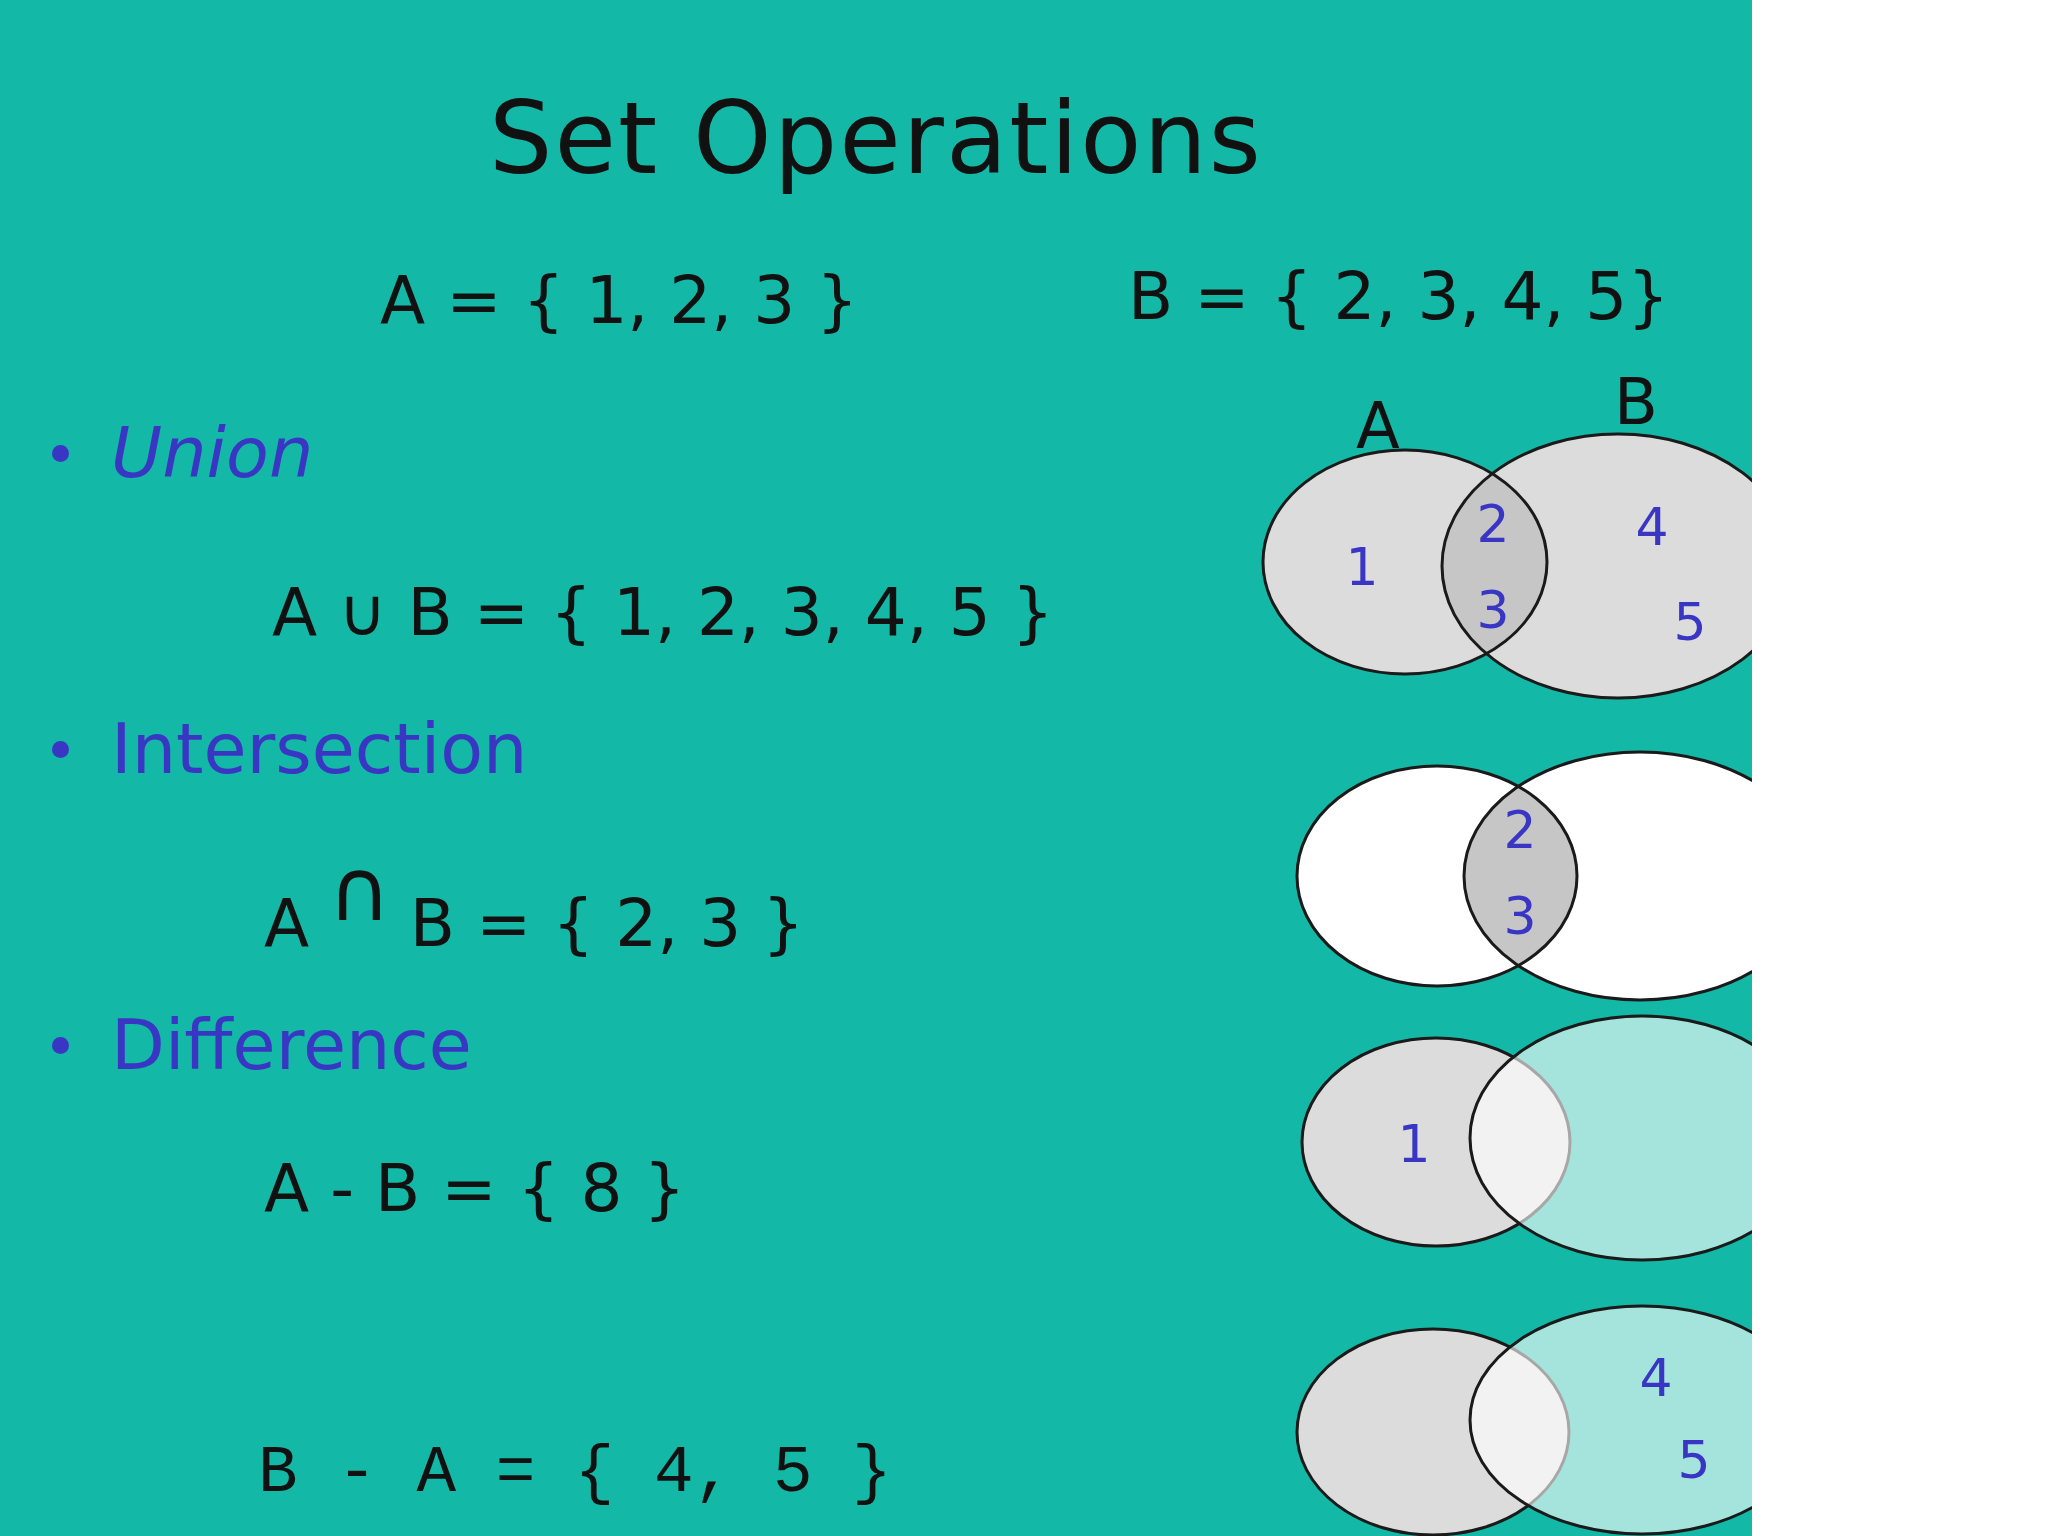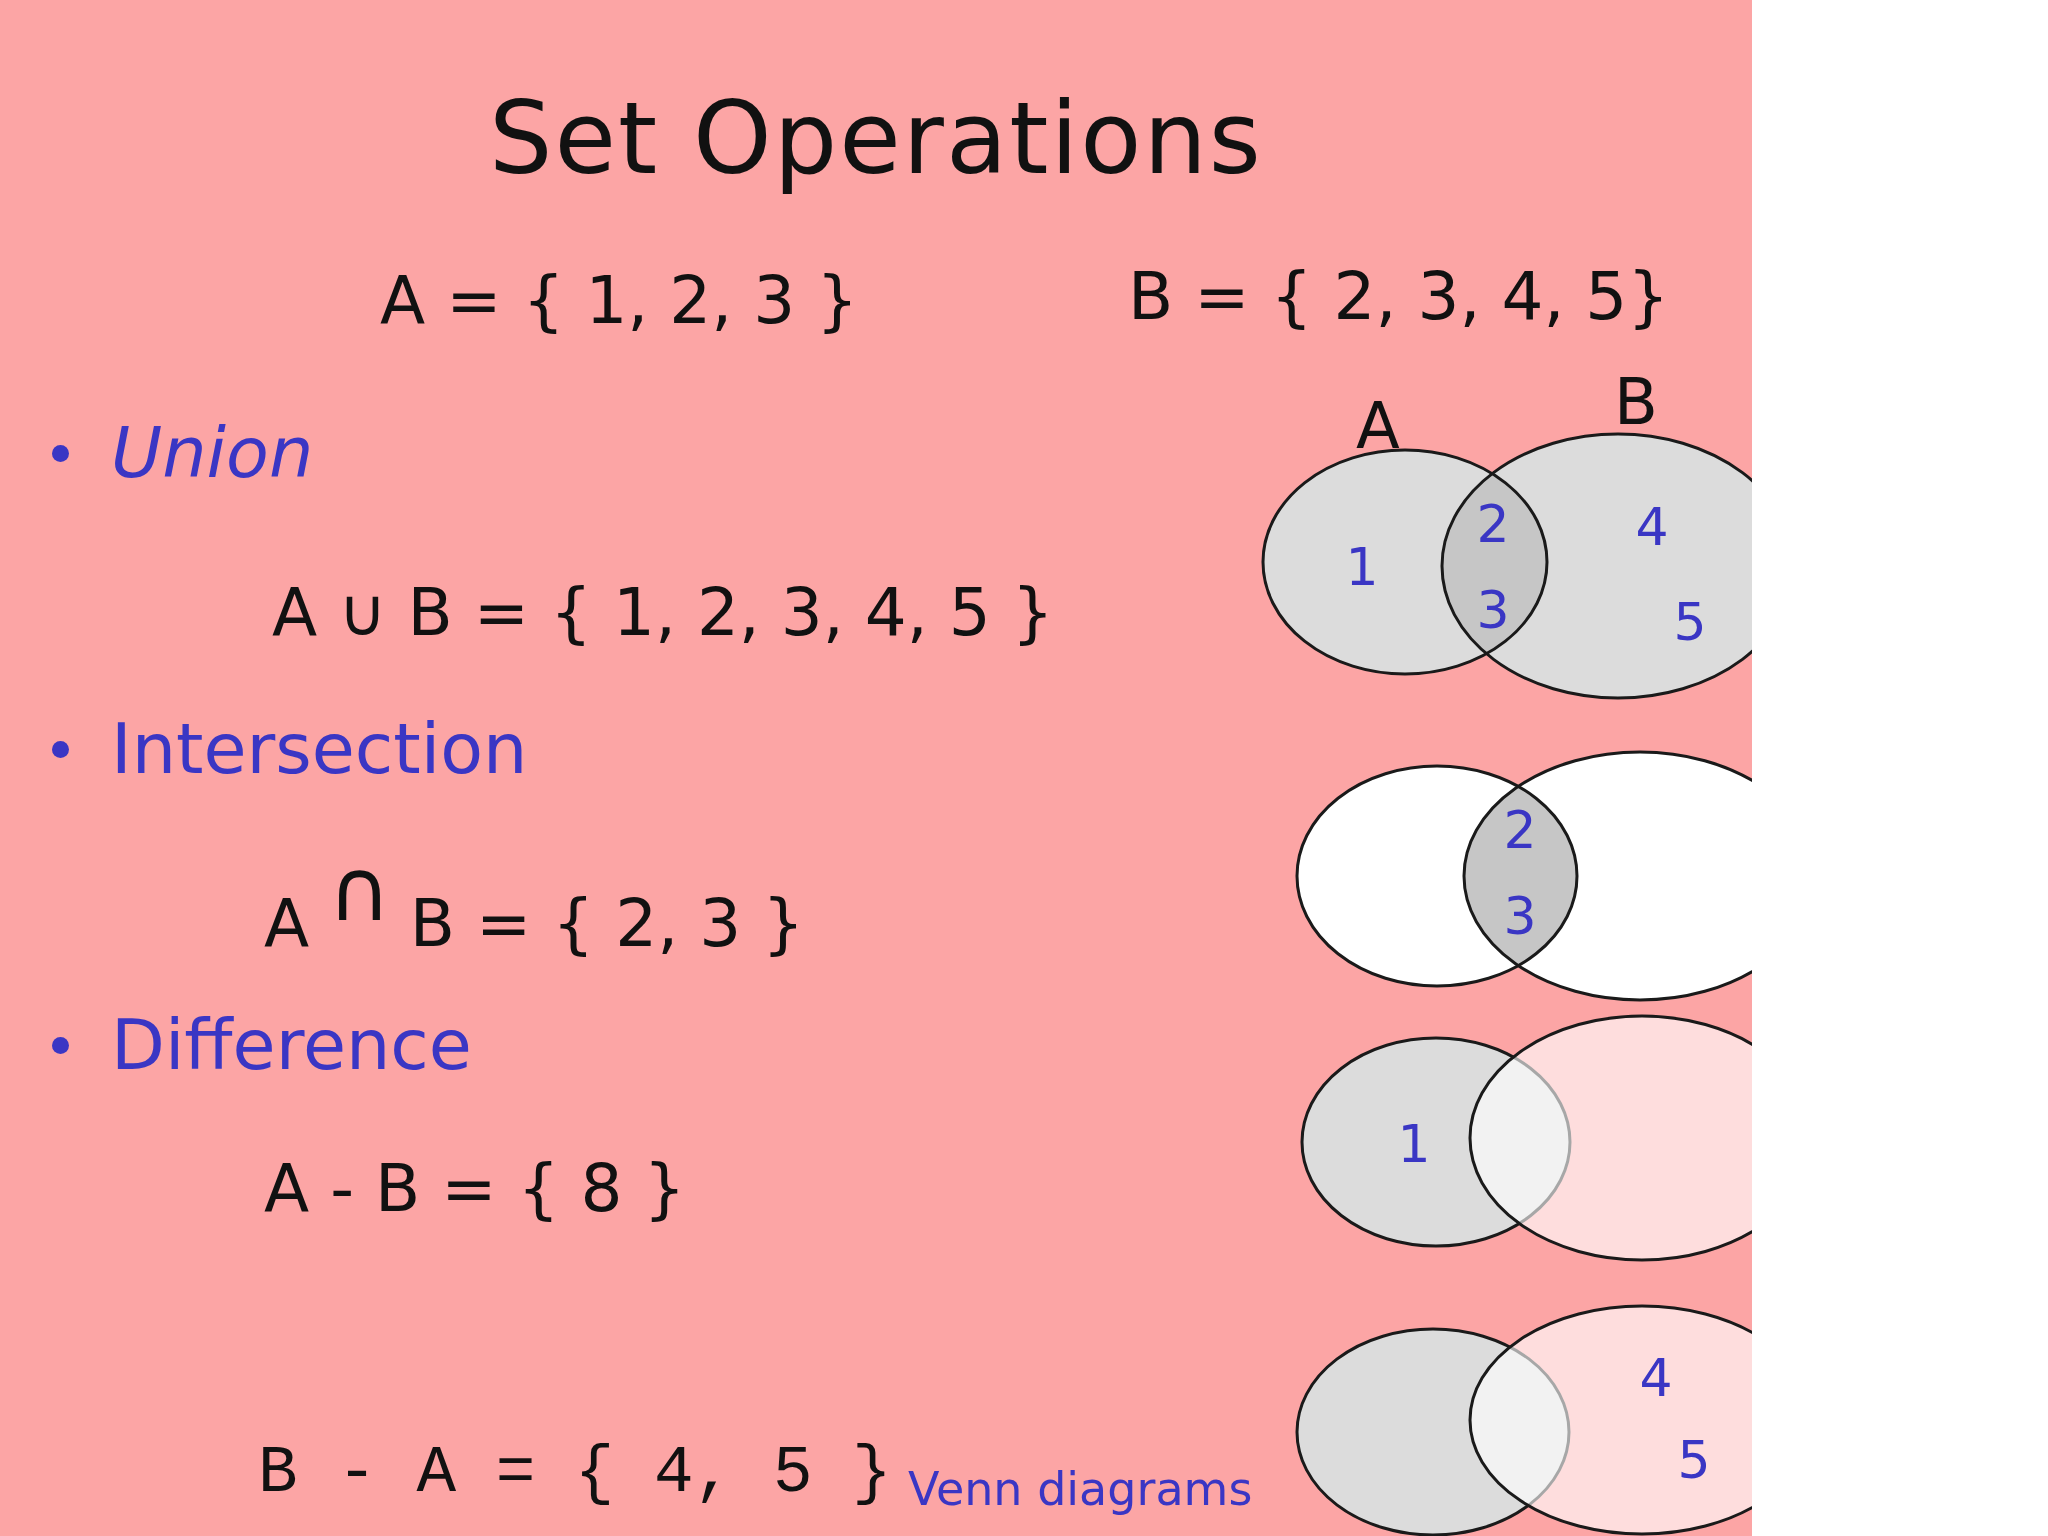--- a/index.html
+++ b/index.html
@@ -1,20 +1,20 @@
 <!DOCTYPE html>
 <html><head>
 <meta charset="utf-8">
 <style>
   html, body { margin: 0; padding: 0; background: #ffffff; }
   .slide {
     position: relative;
     width: 1752px;
     height: 1536px;
-    background: #fca5a5;
+    background: #14b8a6;
     overflow: hidden;
     font-family: "DejaVu Sans", sans-serif;
     color: #111111;
   }
   .abs { position: absolute; white-space: nowrap; }
 
   .page-title {
     left: 0; right: 0; top: 80px;
     text-align: center;
     font-size: 100px;
@@ -100,21 +100,20 @@
   <div class="abs formula formula-intersection">
     <span>A</span><span class="cap-symbol">∩</span><span>B = { 2, 3 }</span>
   </div>
 
   <div class="abs bullet-item bullet-difference">
     <span>Difference</span>
   </div>
   <div class="abs formula formula-a-minus-b">A - B = { 8 }</div>
   <div class="abs formula formula-b-minus-a">B - A = { 4, 5 }</div>
 
-  <div class="abs venn-caption">Venn diagrams</div>
 
   <div class="abs page-number">27</div>
 
   <svg class="venn-svg" width="2048" height="1536" viewBox="0 0 2048 1536">
     <defs>
       <clipPath id="clip-union-a">
           <ellipse cx="1405" cy="562" rx="142" ry="112"></ellipse>
         </clipPath>
       <clipPath id="clip-inter-a">
           <ellipse cx="1437" cy="876" rx="140" ry="110"></ellipse>

